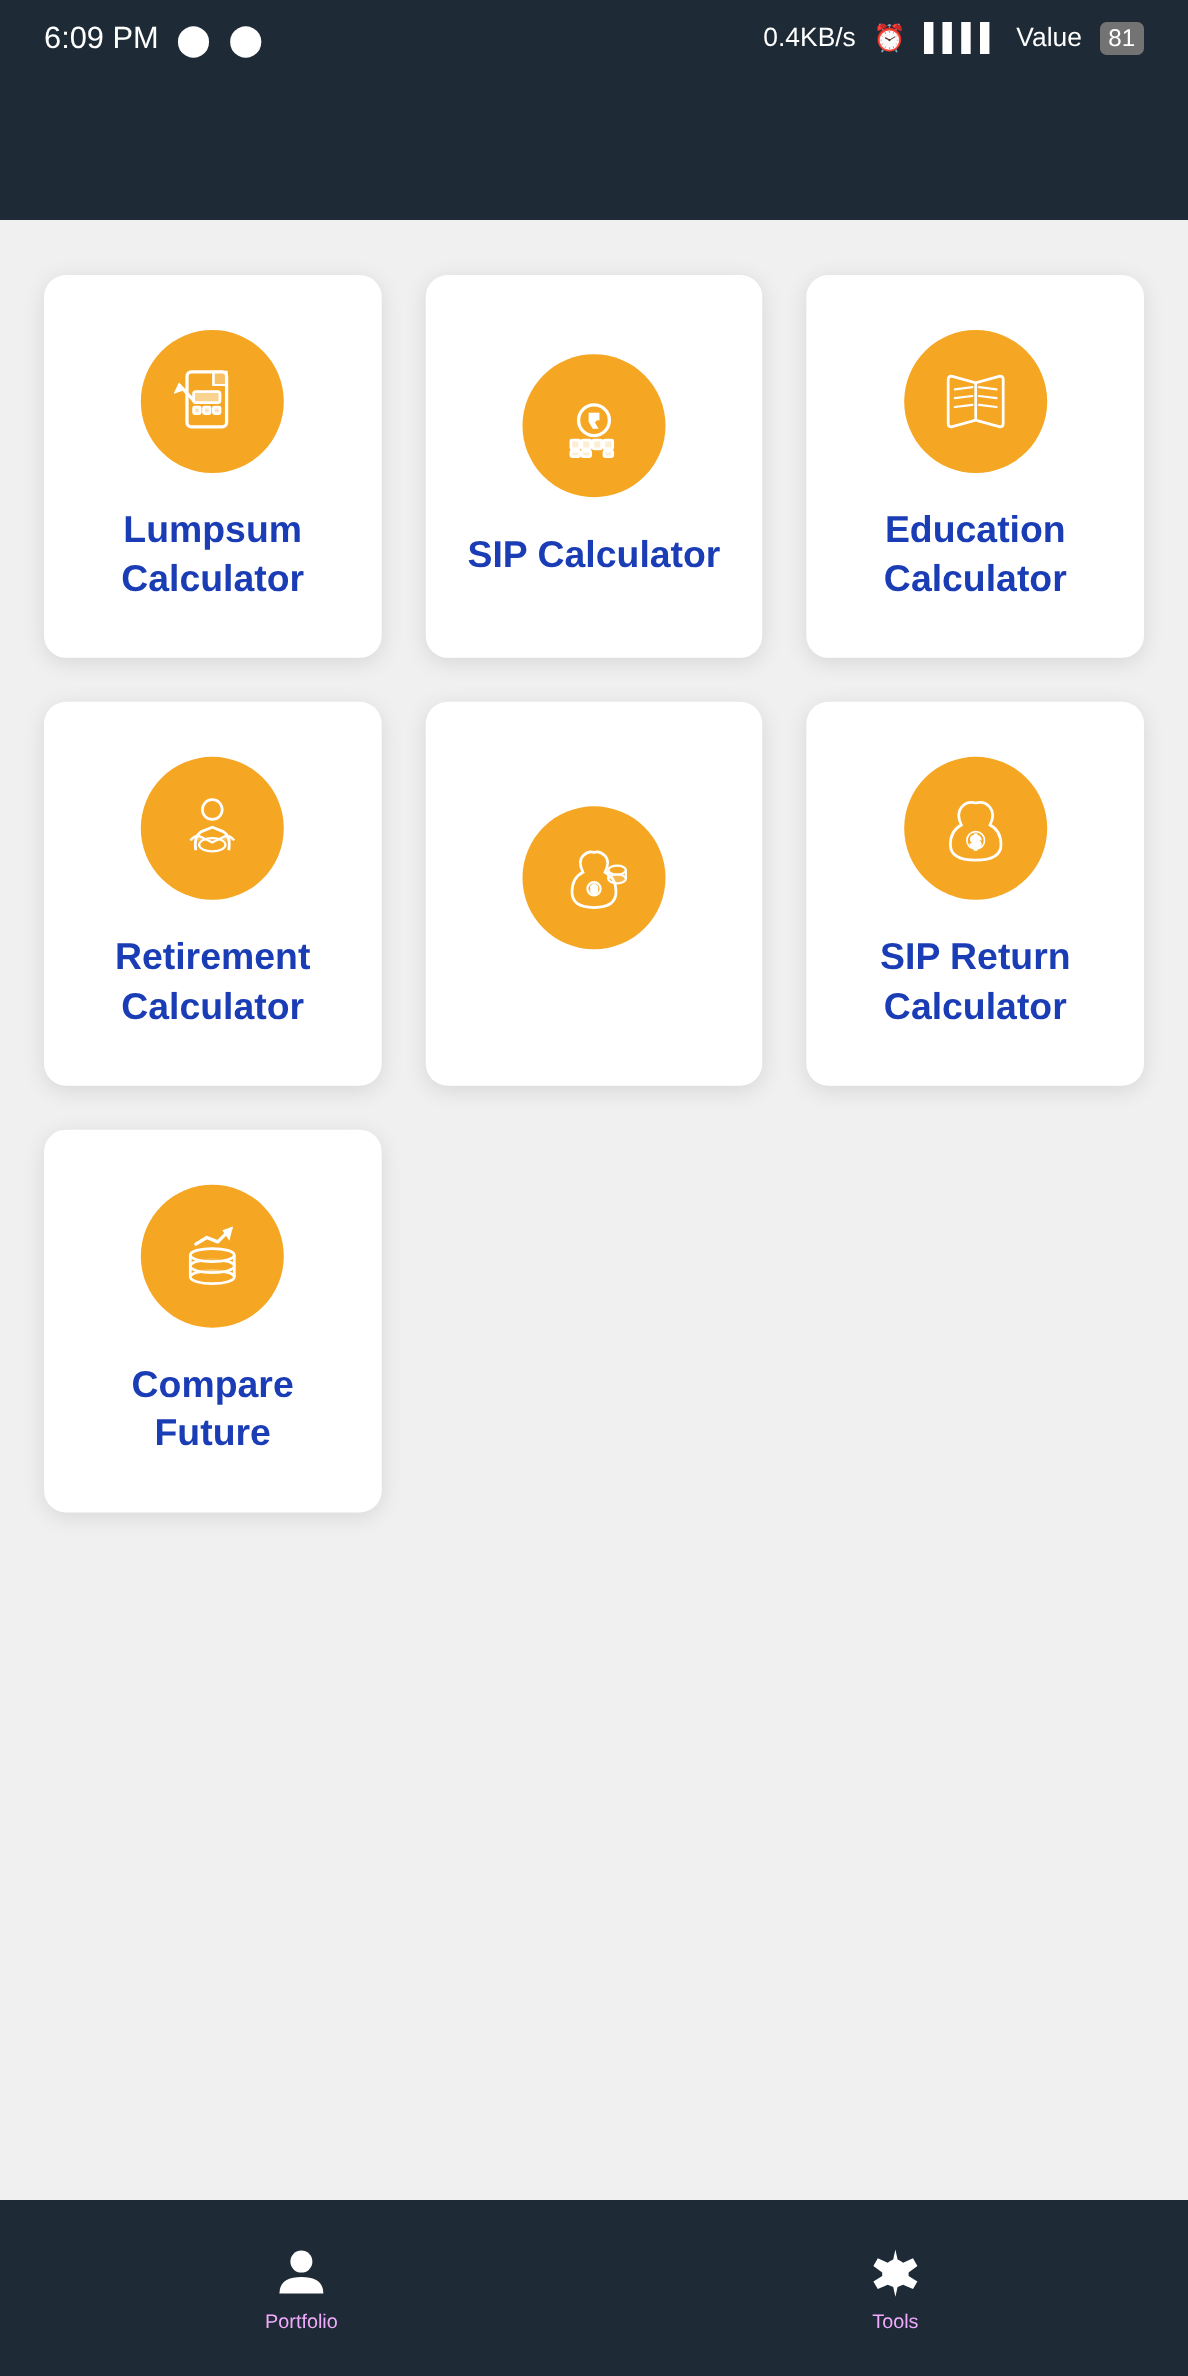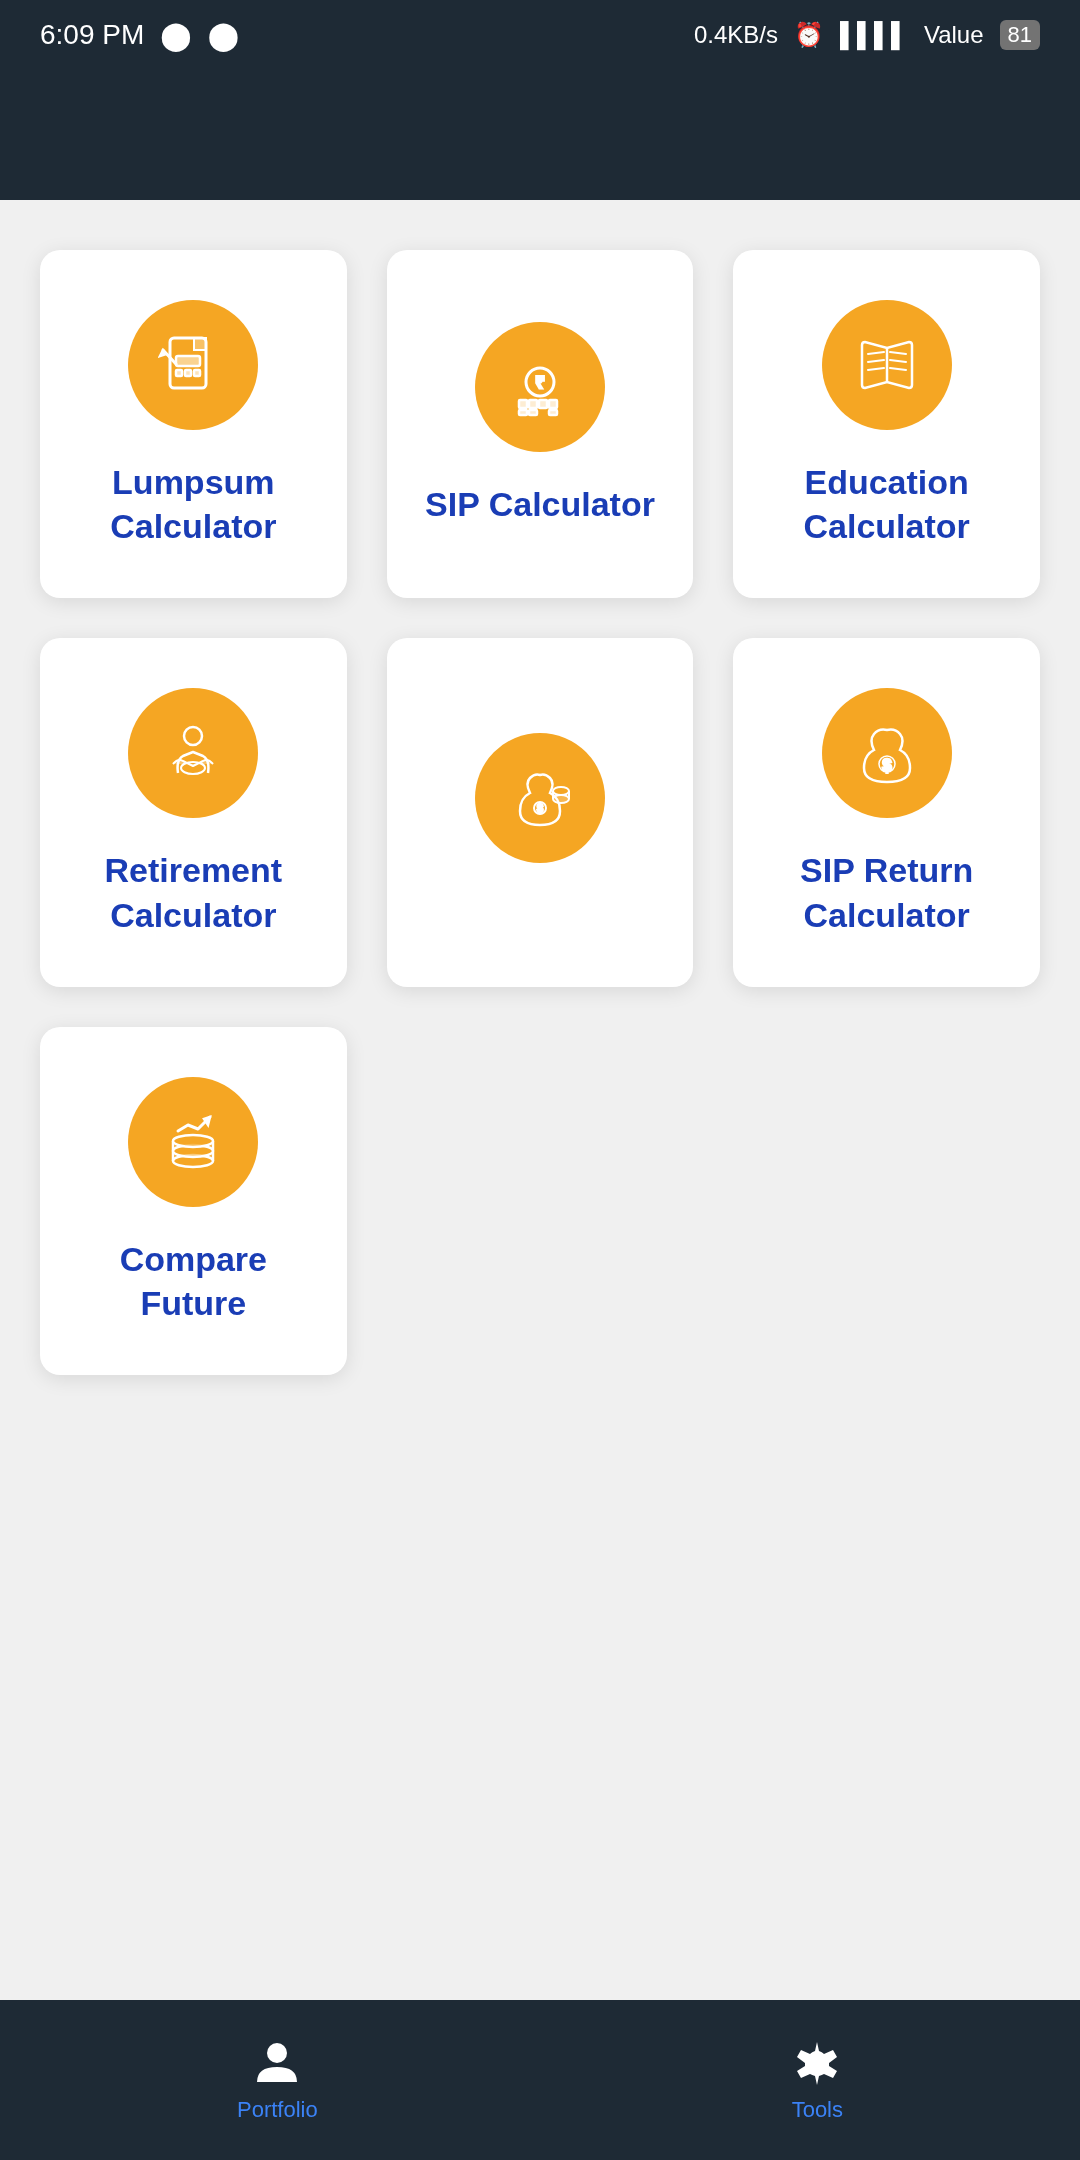--- a/index.html
+++ b/index.html
@@ -128,22 +128,22 @@
       cursor: pointer;
     }
 
     .nav-item svg {
       width: 50px;
       height: 50px;
       fill: #fff;
     }
 
     .nav-label {
-      font-size: 22px;
-      color: #3b82f6;
+      font-size: 18px;
+      color: #f0abfc;
     }
   </style>
 </head>
 <body>
 
 <div class="status-bar">
   <div class="status-left">
     <span>6:09 PM</span>
     <span>⬤</span>
     <span>⬤</span>

